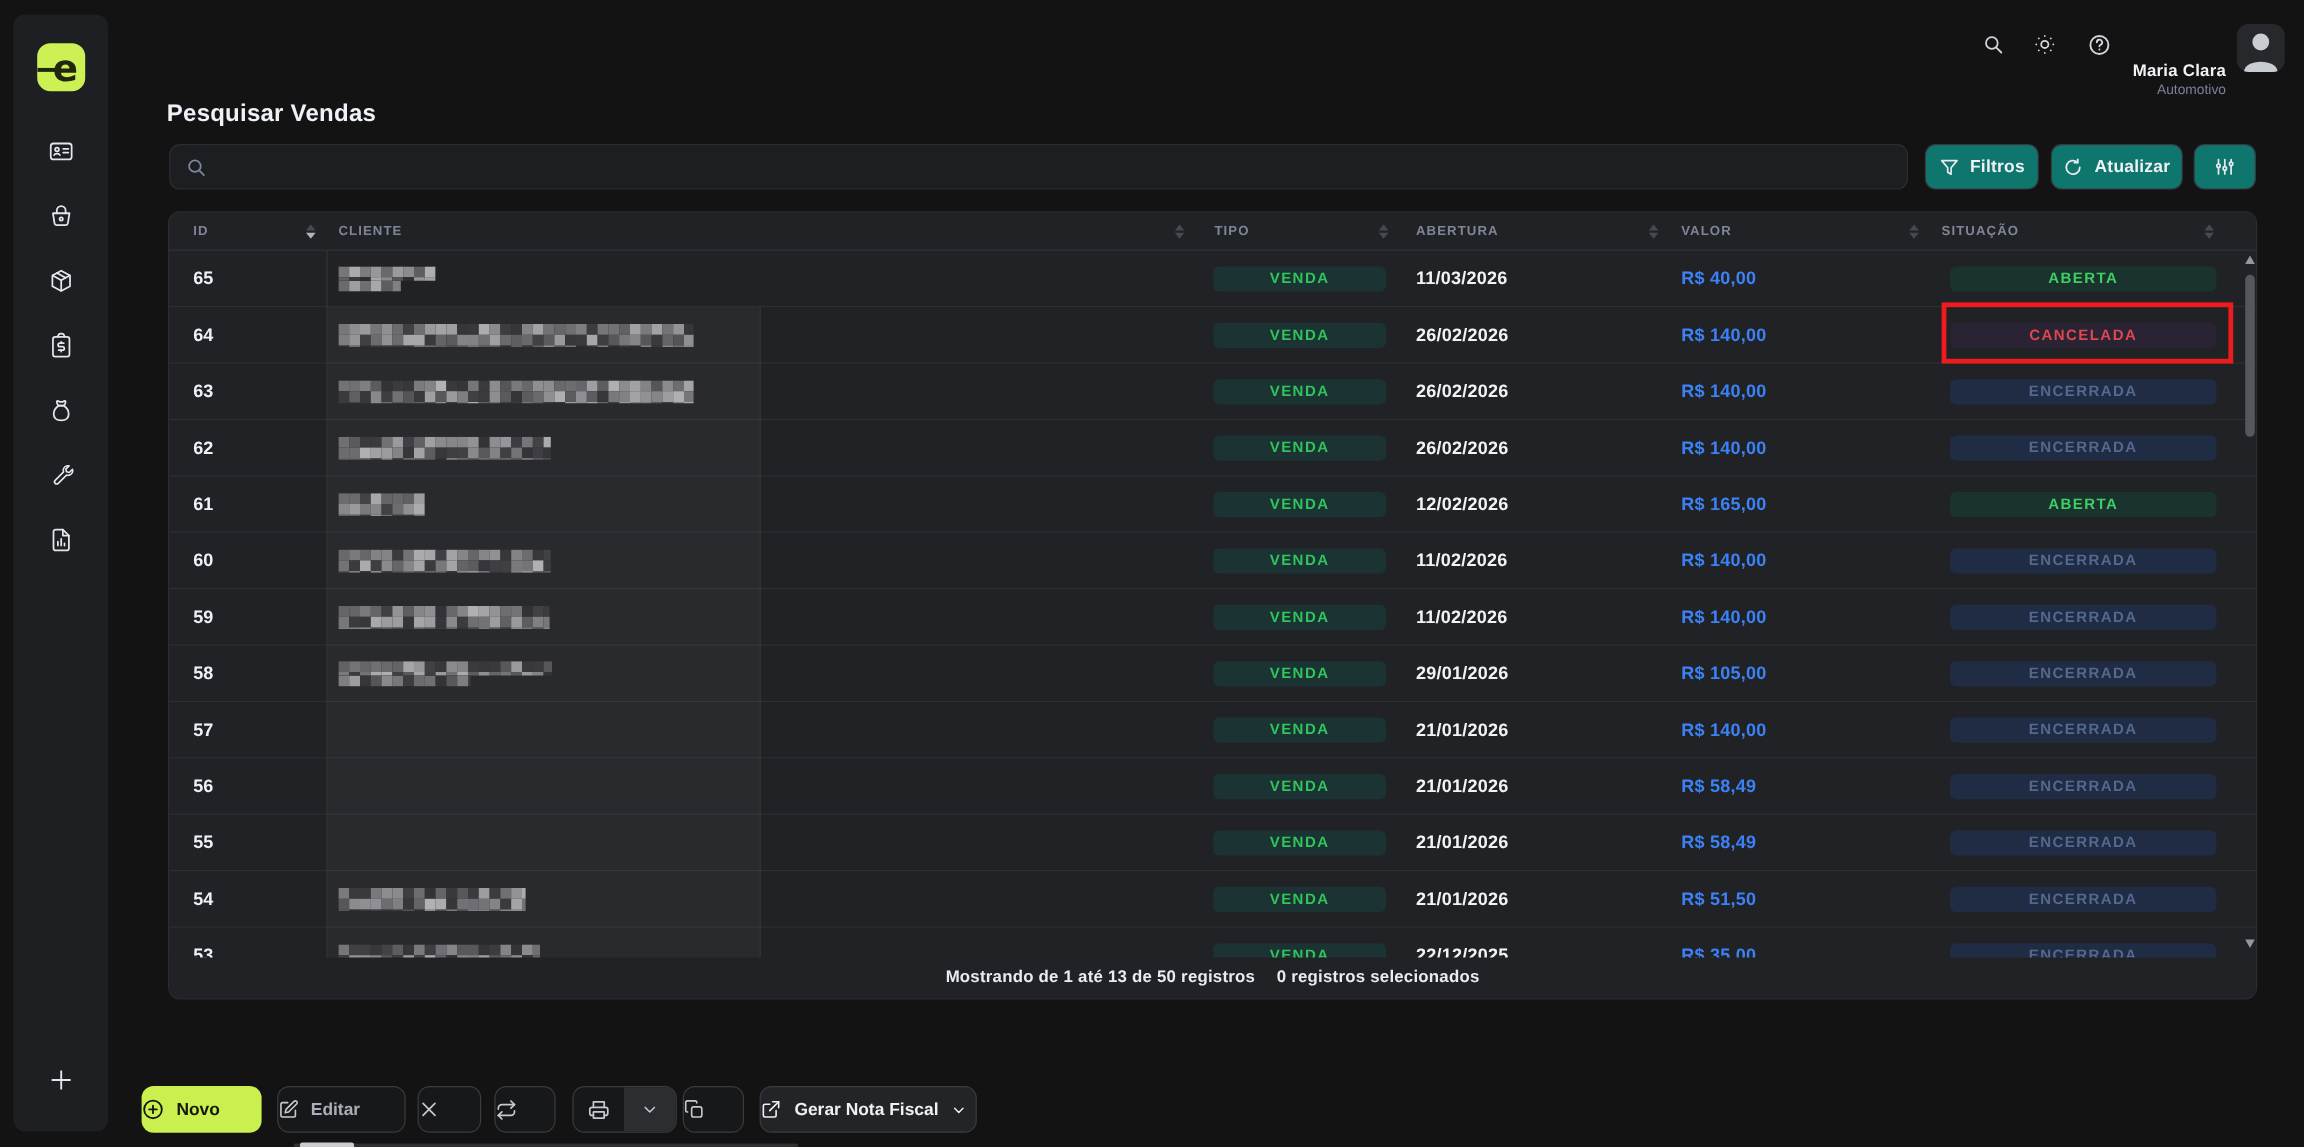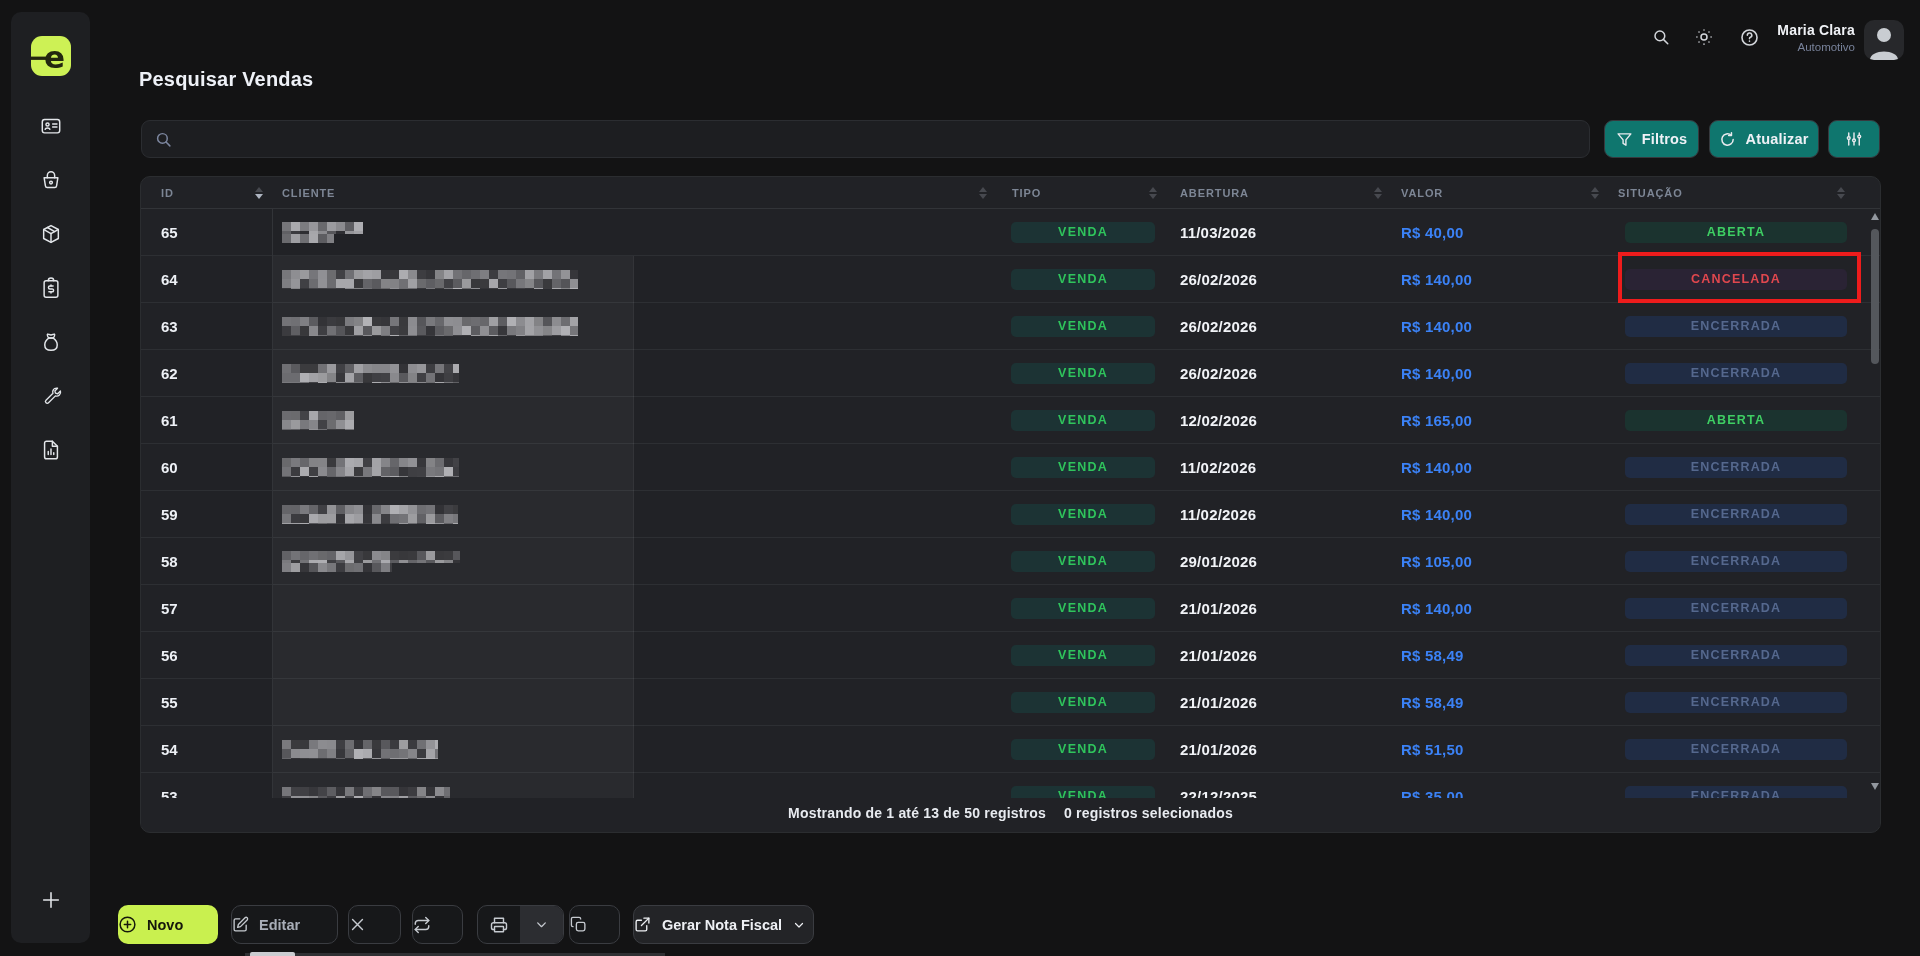--- a/index.html
+++ b/index.html
@@ -24,29 +24,29 @@
   }
   #side-nav { margin-top:39px; display:flex; flex-direction:column; align-items:center; gap:32px; }
   .side-ic { width:22px; height:22px; display:flex; align-items:center; justify-content:center; cursor:pointer; }
   .side-ic svg { stroke:#e3e6ea; }
   #side-plus { margin-top:auto; margin-bottom:32px; }
 
   
   .top-ic { top:28px; width:18px; height:18px; }
   .top-ic svg { stroke:#d2d5da; }
   #user-block { top:22px; right:65px; text-align:right; }
-  #user-name { font-size:14px; font-weight:700; color:#f0f2f6; letter-spacing:.2px; }
+  #user-name { font-size:14px; font-weight:700; color:#f0f2f6; letter-spacing:.2px;margin-top:28px; }
   #user-role { font-size:11.5px; color:#78829a; margin-top:3px; }
   #avatar {
     left:1864px; top:20px; width:40px; height:40px; border-radius:10px;
     background:#27282b; overflow:hidden;
   }
 
   
-  #page-title { left:139px; top:68px; font-size:20px; font-weight:700; color:#eef1f7; letter-spacing:.2px; }
+  #page-title { left:139px; top:84px; font-size:20px; font-weight:700; color:#eef1f7; letter-spacing:.2px; }
   .ctl { top:120px; height:38px; border-radius:9px; }
   #search-box {
     left:141px; width:1449px; background:#1d1e21; border:1px solid #2b2d31;
     display:flex; align-items:center;
   }
   #search-box svg { margin-left:13px; stroke:#7d87a0; }
   #search-input {
     background:transparent; border:0; outline:none; color:#c9cfda;
     font-family:inherit; font-size:14px; margin-left:21px; width:1200px;
   }

